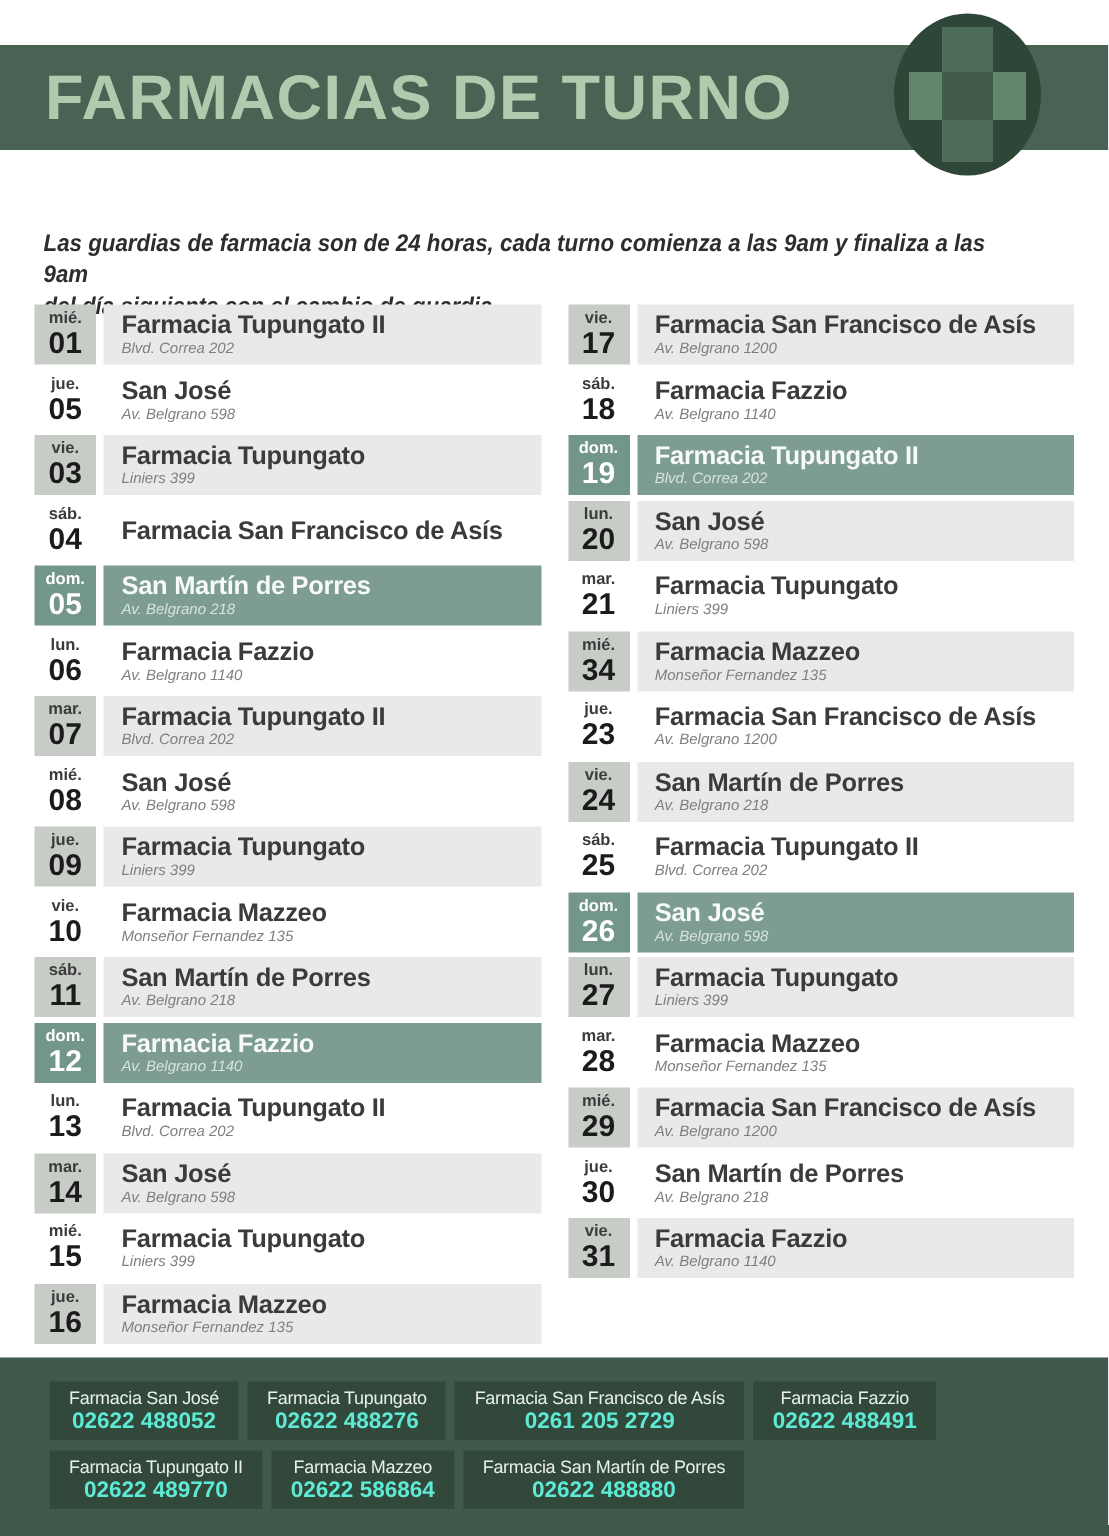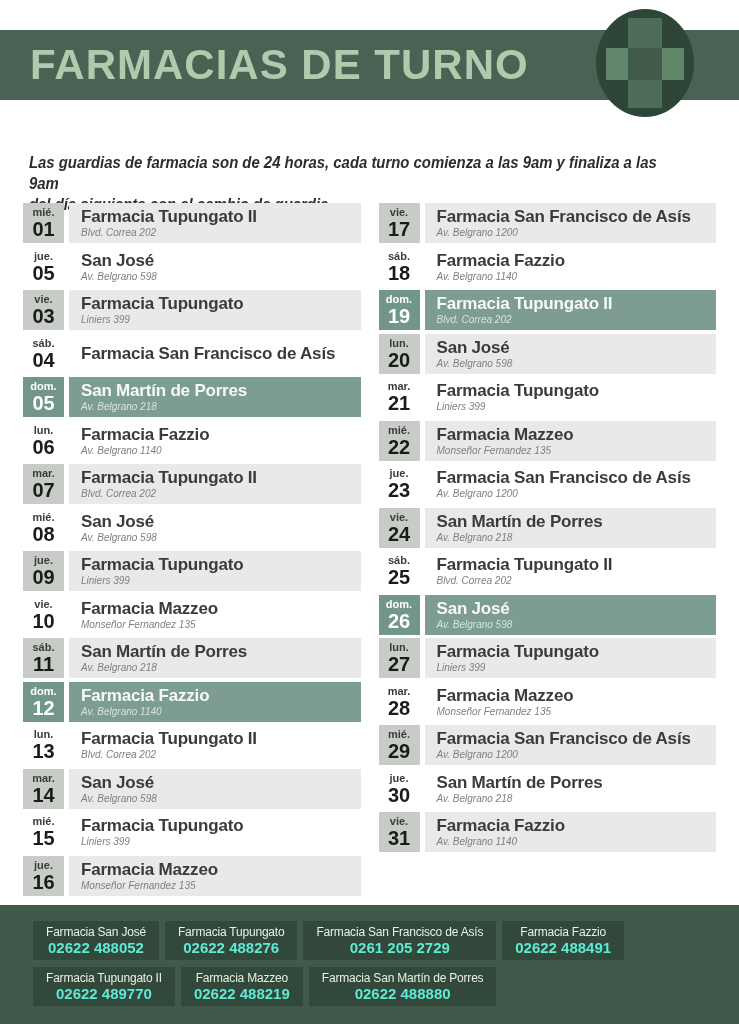--- a/index.html
+++ b/index.html
@@ -340,21 +340,21 @@
     </div>
     <div class="content">
       <span class="name">Farmacia Tupungato</span>
       <span class="addr">Liniers 399</span>
     </div>
   </div>
 
   <div class="entry v-gray">
     <div class="datebox">
       <span class="abbr">mié.</span>
-      <span class="num">22</span>
+      <span class="num">34</span>
     </div>
     <div class="content">
       <span class="name">Farmacia Mazzeo</span>
       <span class="addr">Monseñor Fernandez 135</span>
     </div>
   </div>
 
   <div class="entry v-white">
     <div class="datebox">
       <span class="abbr">jue.</span>
@@ -480,21 +480,21 @@
   </div>
 </div>
       <div class="crow" id="crow-2">
   <div class="contact-box">
     <span class="c-name">Farmacia Tupungato II</span>
     <span class="c-phone">02622 489770</span>
   </div>
 
   <div class="contact-box">
     <span class="c-name">Farmacia Mazzeo</span>
-    <span class="c-phone">02622 488219</span>
+    <span class="c-phone">02622 586864</span>
   </div>
 
   <div class="contact-box">
     <span class="c-name">Farmacia San Martín de Porres</span>
     <span class="c-phone">02622 488880</span>
   </div>
 </div>
     </div>
 
   </div>

